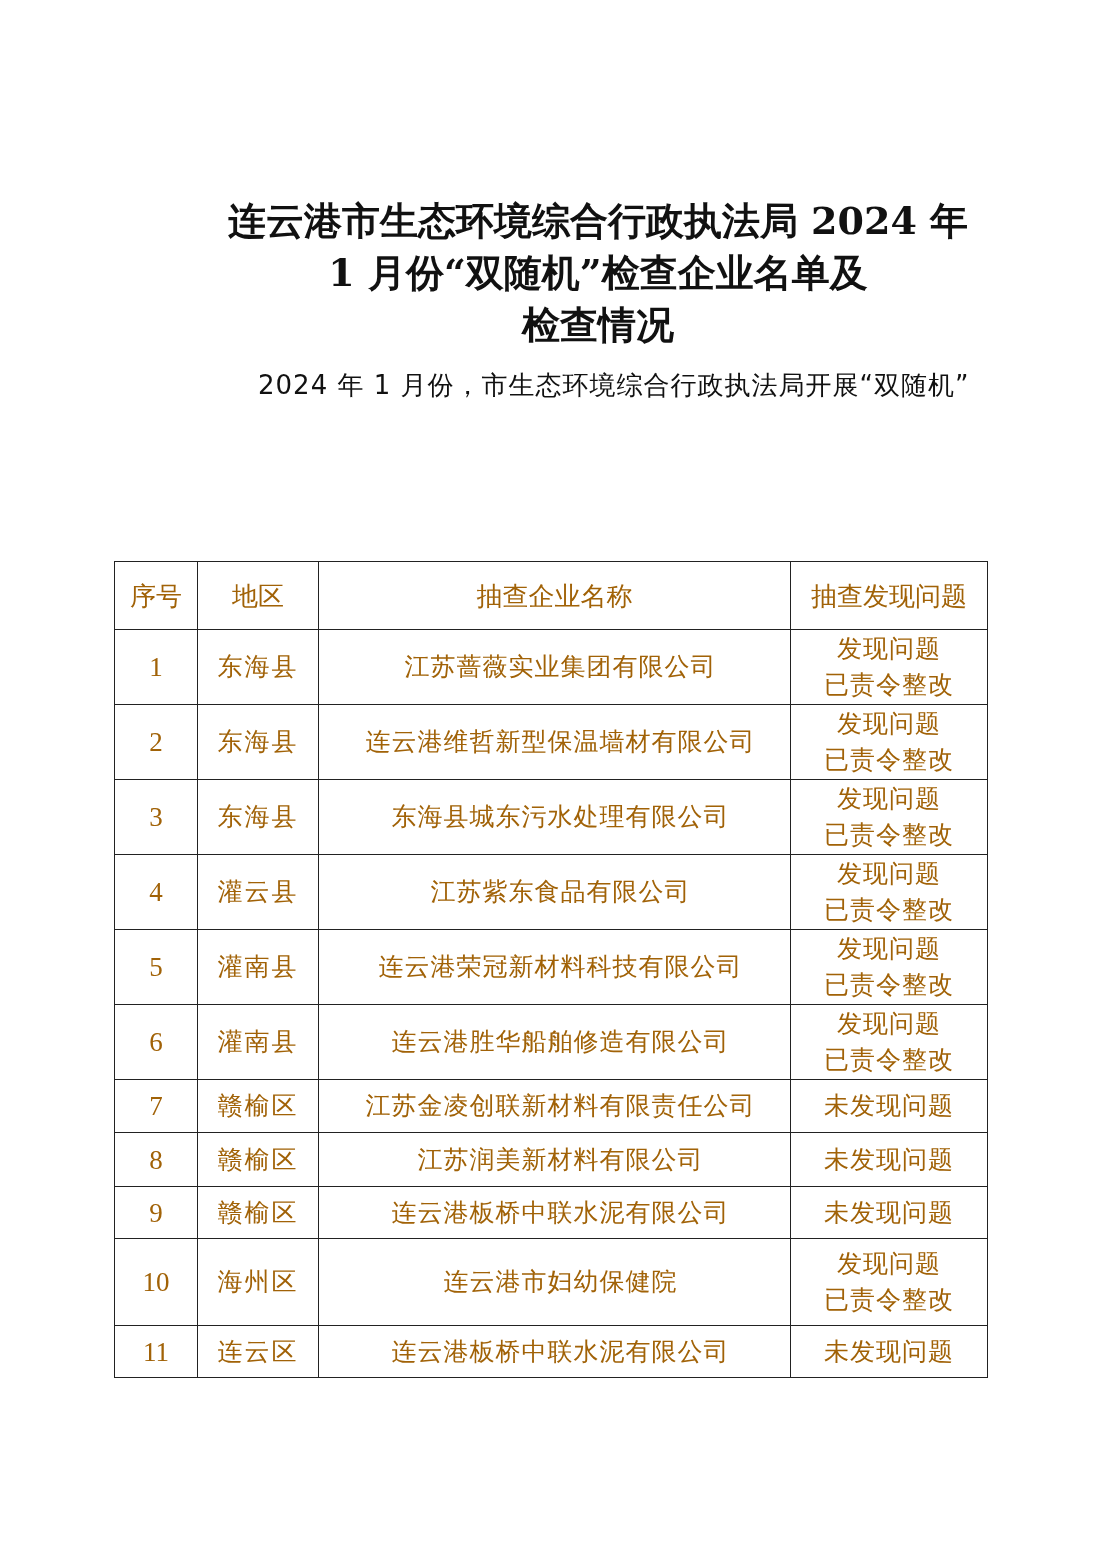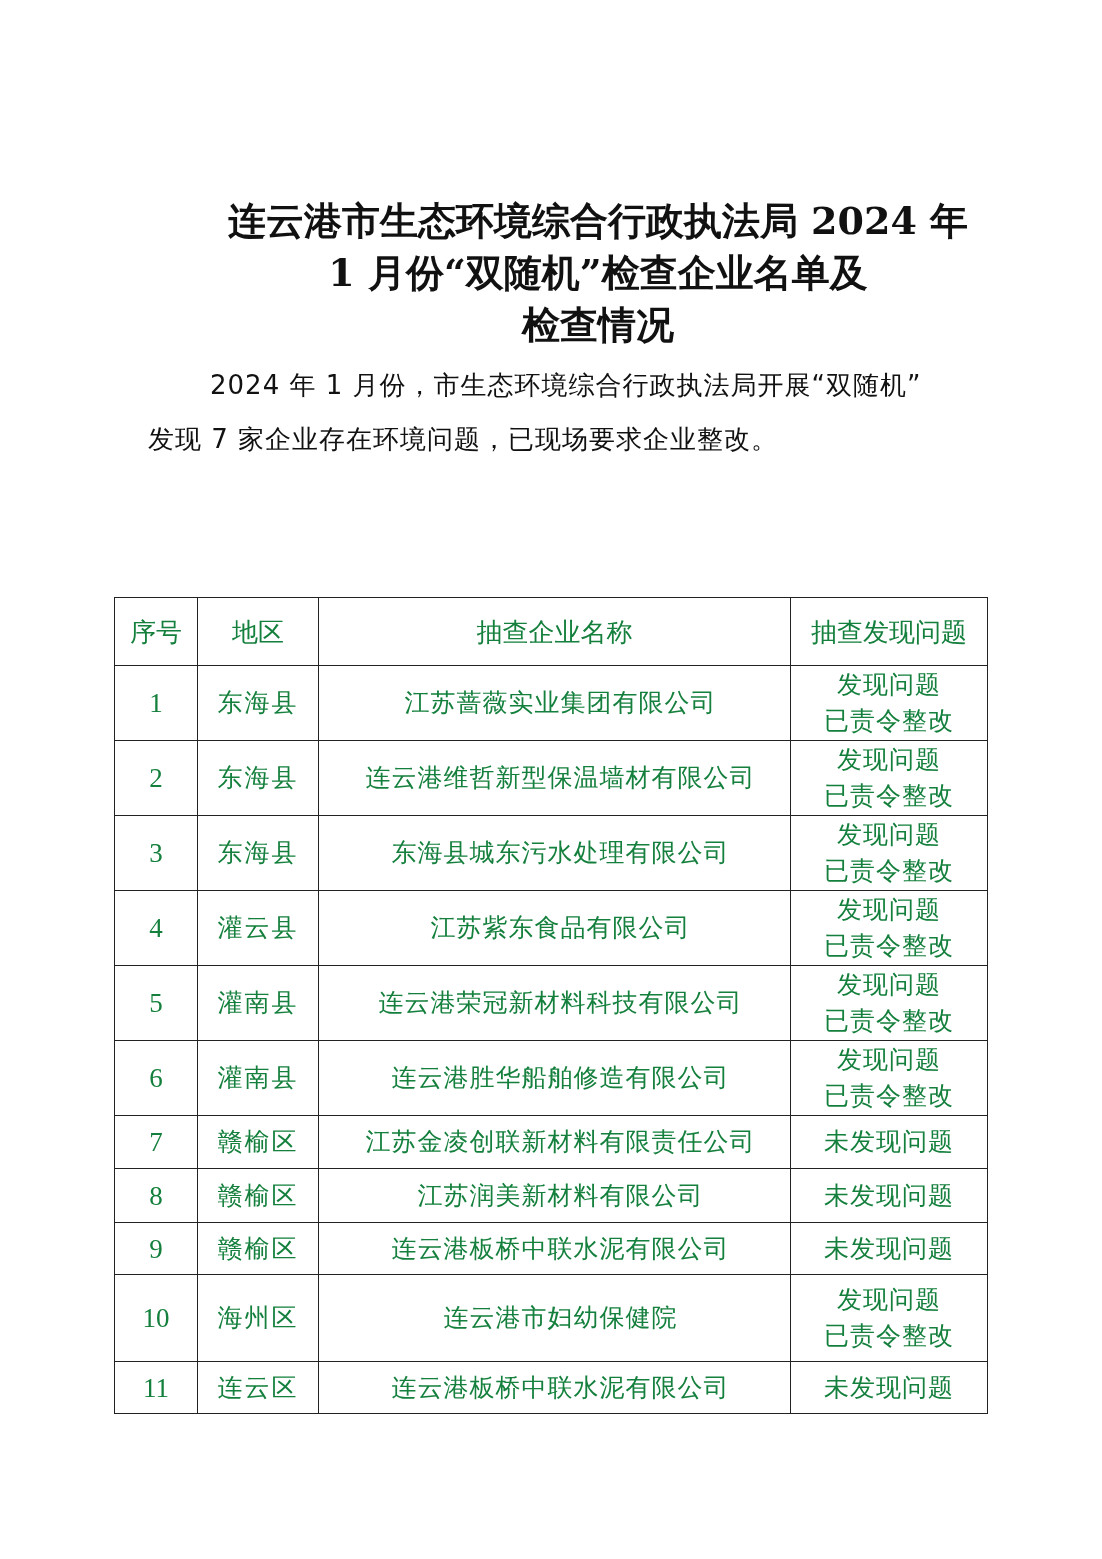--- a/index.html
+++ b/index.html
@@ -9,27 +9,27 @@
     text-align: center;
     font-family: "DejaVu Serif", "Liberation Serif", serif;
     font-weight: bold; font-size: 38px; line-height: 52px; letter-spacing: 0px; padding-left: 47px;
   }
   .title .line { display: block; white-space: nowrap; }
   .para {
     position: absolute; left: 148px; width: 840px; top: 358px;
     font-family: "DejaVu Sans", "Liberation Sans", sans-serif;
     font-size: 26px; line-height: 54px; letter-spacing: 1px;
   }
-  .para .pline { display: block; white-space: nowrap; }
+  .para .pline { display: block; white-space: nowrap; margin-left: 48px; }
   .para .indent { padding-left: 62px; }
   table.list {
     position: absolute; left: 114px; top: 561px;
     border-collapse: collapse; table-layout: fixed;
     font-family: "DejaVu Sans", "Liberation Sans", sans-serif;
-    font-size: 25px; color: #15803d; margin-top: 36px;
+    font-size: 25px; color: #a16207;
   }
   table.list td, table.list th {
     border: 1.5px solid #222; padding: 0; text-align: center; vertical-align: middle;
     font-weight: normal; line-height: 36px;
   }
   table.list th { font-size: 26px; }
   table.list td.name { text-align: center; padding-left: 12px; white-space: nowrap; letter-spacing: 1px; }
   table.list td.num { font-family: "Liberation Serif", "DejaVu Serif", serif; font-size: 27px; }
   table.list td.region { letter-spacing: 2px; }
   table.list td.result { line-height: 36px; letter-spacing: 1px; }
@@ -39,21 +39,20 @@
 <body>
 
 <div class="title">
   <span class="line">连云港市生态环境综合行政执法局 2024 年</span>
   <span class="line">1 月份“双随机”检查企业名单及</span>
   <span class="line">检查情况</span>
 </div>
 
 <div class="para">
   <span class="pline indent">2024 年 1 月份，市生态环境综合行政执法局开展“双随机”</span>
-  <span class="pline">发现 7 家企业存在环境问题，已现场要求企业整改。</span>
 </div>
 
 <table class="list">
   <colgroup>
     <col style="width:83px">
     <col style="width:121px">
     <col style="width:472px">
     <col style="width:197px">
   </colgroup>
   <thead>

